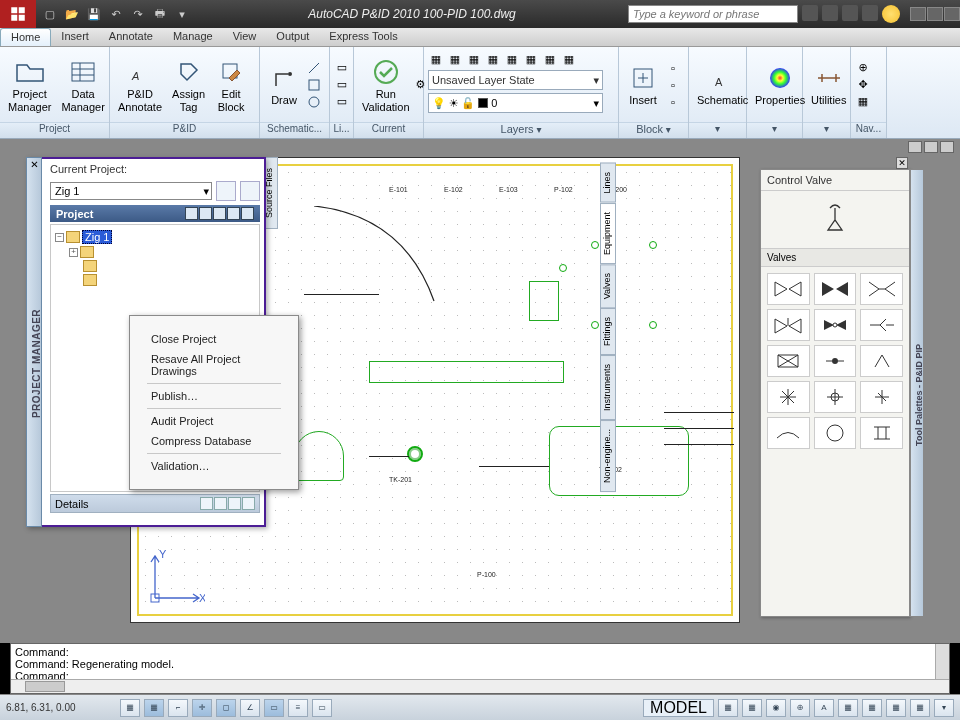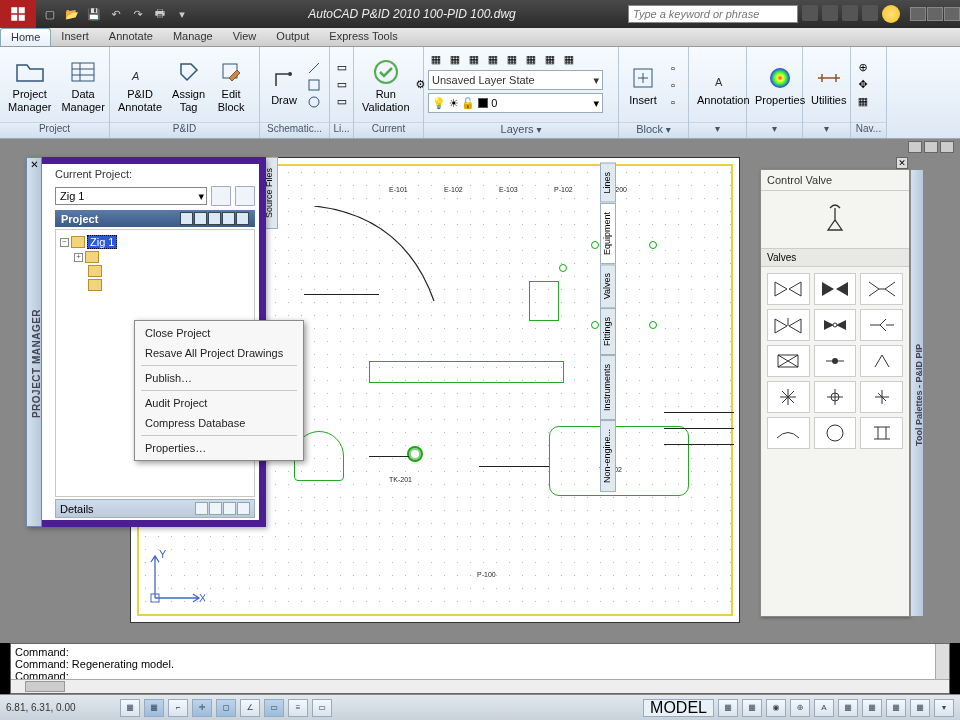--- a/index.html
+++ b/index.html
@@ -36,41 +36,41 @@
 .workarea { position:absolute; top:139px; left:0; right:0; bottom:77px; background:#888; }
 .mdi-ctrl { position:absolute; top:2px; right:6px; display:flex; gap:2px; }
 .mdi-ctrl div { width:14px;height:12px;background:#ccc;border:1px solid #666;cursor:pointer; }
 
 .canvas { position:absolute; top:18px; left:130px; width:610px; height:466px; background:#fff; border:1px solid #333; }
 .canvas-inner { position:absolute; top:6px; left:6px; right:6px; bottom:6px; border:2px solid #e8d040; }
 .dots { background-image:radial-gradient(#bbb 0.5px, transparent 0.5px); background-size:13px 13px; width:100%; height:100%; position:relative; }
 
 .ucs { position:absolute; left:6px; bottom:6px; width:60px; height:60px; }
 
-.pm-panel { position:absolute; top:18px; left:26px; width:240px; height:370px; background:#fff; border:7px solid #4c1d95; box-shadow:2px 2px 5px rgba(0,0,0,.3); z-index:5; }
+.pm-panel { position:absolute; top:18px; left:26px; width:240px; height:370px; background:#fff; border:2px solid #4c1d95; box-shadow:2px 2px 5px rgba(0,0,0,.3); z-index:5; }
 .pm-strip { position:absolute; top:18px; left:26px; width:16px; height:370px; background:linear-gradient(90deg,#d5e2ef,#b6c8da); border:1px solid #6a8aa8; z-index:6; }
 .pm-strip-txt { transform:rotate(-90deg); transform-origin:center; position:absolute; top:200px; left:-46px; width:110px; text-align:center; font-weight:bold; color:#445; font-size:10px; letter-spacing:0.5px;}
 .pm-close { position:absolute; top:2px; left:2px; width:11px; height:11px; font-size:10px; text-align:center; line-height:10px; cursor:pointer; }
 .pm-hdr { height:20px; display:flex; align-items:center; padding:2px 16px 2px 22px; font-size:11px; color:#333; }
 .pm-combo-row { display:flex; align-items:center; padding:2px 4px 4px 22px; gap:4px; }
 .pm-combo { flex:1; height:18px; border:1px solid #888; background:#fff; display:flex; align-items:center; justify-content:space-between; padding:0 2px 0 4px; }
 .pm-tool { width:20px; height:20px; border:1px solid #aac; background:#eef4fa; cursor:pointer; }
 .pm-tab { margin:0 4px 0 22px; background:linear-gradient(#5a7aa8,#3c5a86); color:#fff; font-weight:bold; padding:2px 6px; display:flex; align-items:center; justify-content:space-between; }
 .pm-tab-icons { display:flex; gap:1px; }
 .pm-tab-icons div { width:13px;height:13px;background:#dce8f4;border:1px solid #345;cursor:pointer; }
 .pm-tree { margin:2px 4px 2px 22px; height:268px; border:1px solid #c8c8c8; background:#fff; padding:4px; position:relative; }
 .tree-node { display:flex; align-items:center; gap:2px; padding:1px 0; }
 .tree-node.sel span.lbl { background:#2a5bd7; color:#fff; padding:0 2px; border:1px dotted #003; }
 .exp { width:9px;height:9px;border:1px solid #888;display:flex;align-items:center;justify-content:center;font-size:8px;line-height:1;cursor:pointer;color:#555; }
 .fold-icon { width:14px;height:12px;background:#f4d47a;border:1px solid #b89030; }
 .pm-details { margin:0 4px 4px 22px; background:linear-gradient(#cfdceb,#bccadb); padding:2px 4px; display:flex; align-items:center; justify-content:space-between; border:1px solid #a0b0c0; }
 .pm-details-icons { display:flex; gap:1px; }
 .pm-details-icons div { width:13px;height:13px;background:#eef4fa;border:1px solid #8aa;cursor:pointer; }
 
-.ctx-menu { position:absolute; top:90px; left:78px; width:170px; background:#f7f7f7; border:1px solid #8a8a8a; box-shadow:2px 2px 6px rgba(0,0,0,.4); z-index:10; padding:2px; }
+.ctx-menu { position:absolute; top:90px; left:78px; width:170px; background:#f7f7f7; border:1px solid #8a8a8a; box-shadow:2px 2px 6px rgba(0,0,0,.4); z-index:10; padding:13px; }
 .ctx-item { padding:4px 8px 4px 8px; cursor:pointer; color:#222; }
 .ctx-sep { height:1px; background:#c8c8c8; margin:2px 4px; }
 
 .vtabs { position:absolute; top:18px; left:740px; width:16px; display:flex; flex-direction:column; }
 .vtab { writing-mode:vertical-rl; transform:rotate(180deg); padding:8px 1px; border:1px solid #a0b0c0; background:#e0e8f0; font-size:9px; text-align:center; cursor:pointer; }
 .vtab.active { background:#fff; }
 
 .palette { position:absolute; top:30px; right:50px; width:150px; height:448px; background:#f4f4f0; border:1px solid #888; box-shadow:1px 1px 3px rgba(0,0,0,.3); }
 .pal-hdr { padding:4px 6px; font-size:11px; color:#333; border-bottom:1px solid #ccc; display:flex; align-items:center; justify-content:space-between; }
 .pal-x { position:absolute; top:-14px; right:2px; width:12px;height:12px;border:1px solid #666;background:#ddd;text-align:center;line-height:10px;cursor:pointer;font-size:9px; }
@@ -311,21 +311,21 @@
     <div class="rgroup-label"><span>Block</span> ▾</div>
   </div>
   <div class="rgroup" style="width:58px">
     <div class="rgroup-body">
         <div class="rbtn">
           <div class="ricon">
             <svg width="26" height="26">
               <text x="5" y="21" font-size="20" fill="#333">A</text>
             </svg>
           </div>
-          <span>Annotation</span>
+          <span>Schematic</span>
         </div>
       </div>
     <div class="rgroup-label">▾</div>
   </div>
   <div class="rgroup" style="width:56px">
     <div class="rgroup-body">
         <div class="rbtn">
           <div class="ricon">
             <svg width="26" height="26">
               <circle cx="13" cy="13" r="10" fill="url(#g)"></circle>
@@ -470,21 +470,21 @@
 
       <div class="ctx-menu">
         <div class="ctx-item">Close Project</div>
         <div class="ctx-item">Resave All Project Drawings</div>
         <div class="ctx-sep"></div>
         <div class="ctx-item">Publish…</div>
         <div class="ctx-sep"></div>
         <div class="ctx-item">Audit Project</div>
         <div class="ctx-item">Compress Database</div>
         <div class="ctx-sep"></div>
-        <div class="ctx-item">Properties…</div>
+        <div class="ctx-item">Validation…</div>
       </div>
     </div>
     <div class="pm-details">
       <span>Details</span>
       <div class="pm-details-icons">
           <div></div>
           <div></div>
           <div></div>
           <div></div>
         </div>

